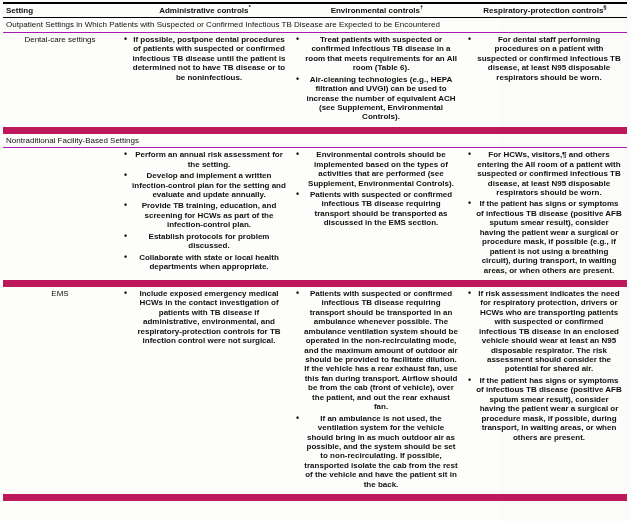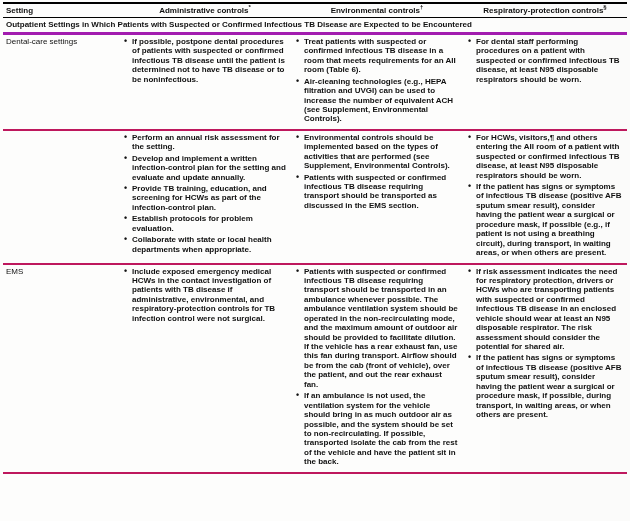--- a/index.html
+++ b/index.html
@@ -34,25 +34,25 @@
   }
   thead th {
     font-weight: bold;
     text-align: center;
     border-bottom: 1px solid #000;
     padding: 2px 2px 2px 2px;
     white-space: nowrap;
   }
   thead th.left { text-align: left; padding-left: 3px; }
   td.section-title {
-    font-weight: bold;
-    border-bottom: 3px solid #a21caf;
+    font-weight: normal;
+    border-bottom: 1px solid #a21caf;
     padding: 2px 3px 2px 3px;
   }
-  tr.data td { border-bottom: 2px solid #be185d; }
+  tr.data td { border-bottom: 7px solid #be185d; text-align: center; }
   td.setting { padding-left: 3px; }
   ul.bullets { list-style: none; margin: 0; padding: 0 0 0 2px; }
   ul.bullets li {
     position: relative;
     padding-left: 8px;
     margin: 0 0 2px 0;
     font-weight: bold;
   }
   ul.bullets li::before {
     content: "\2022";
@@ -108,29 +108,32 @@
               <li>Air-cleaning technologies (e.g., HEPA filtration and UVGI) can be used to increase the number of equivalent ACH (see Supplement, Environmental Controls).</li>
             </ul>
         </td>
         <td>
           <ul class="bullets">
               <li>For dental staff performing procedures on a patient with suspected or confirmed infectious TB disease, at least N95 disposable respirators should be worn.</li>
             </ul>
         </td>
       </tr>
 
+      <tr>
+        <td class="section-title" colspan="4">Nontraditional Facility-Based Settings</td>
+      </tr>
 
       <tr class="data">
         <td class="setting"></td>
         <td>
           <ul class="bullets">
               <li>Perform an annual risk assessment for the setting.</li>
               <li>Develop and implement a written infection-control plan for the setting and evaluate and update annually.</li>
               <li>Provide TB training, education, and screening for HCWs as part of the infection-control plan.</li>
-              <li>Establish protocols for problem evaluation.</li>
+              <li>Establish protocols for problem discussed.</li>
               <li>Collaborate with state or local health departments when appropriate.</li>
             </ul>
         </td>
         <td>
           <ul class="bullets">
               <li>Environmental controls should be implemented based on the types of activities that are performed (see Supplement, Environmental Controls).</li>
               <li>Patients with suspected or confirmed infectious TB disease requiring transport should be transported as discussed in the EMS section.</li>
             </ul>
         </td>
         <td>

